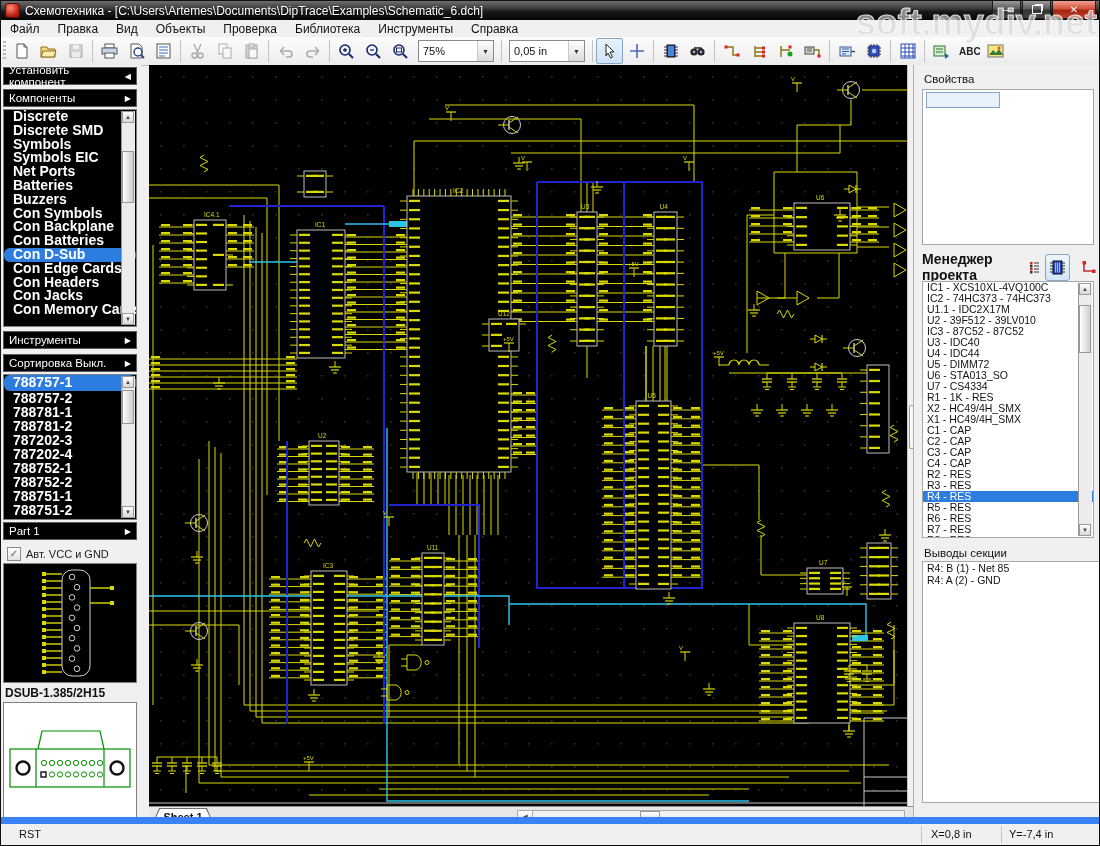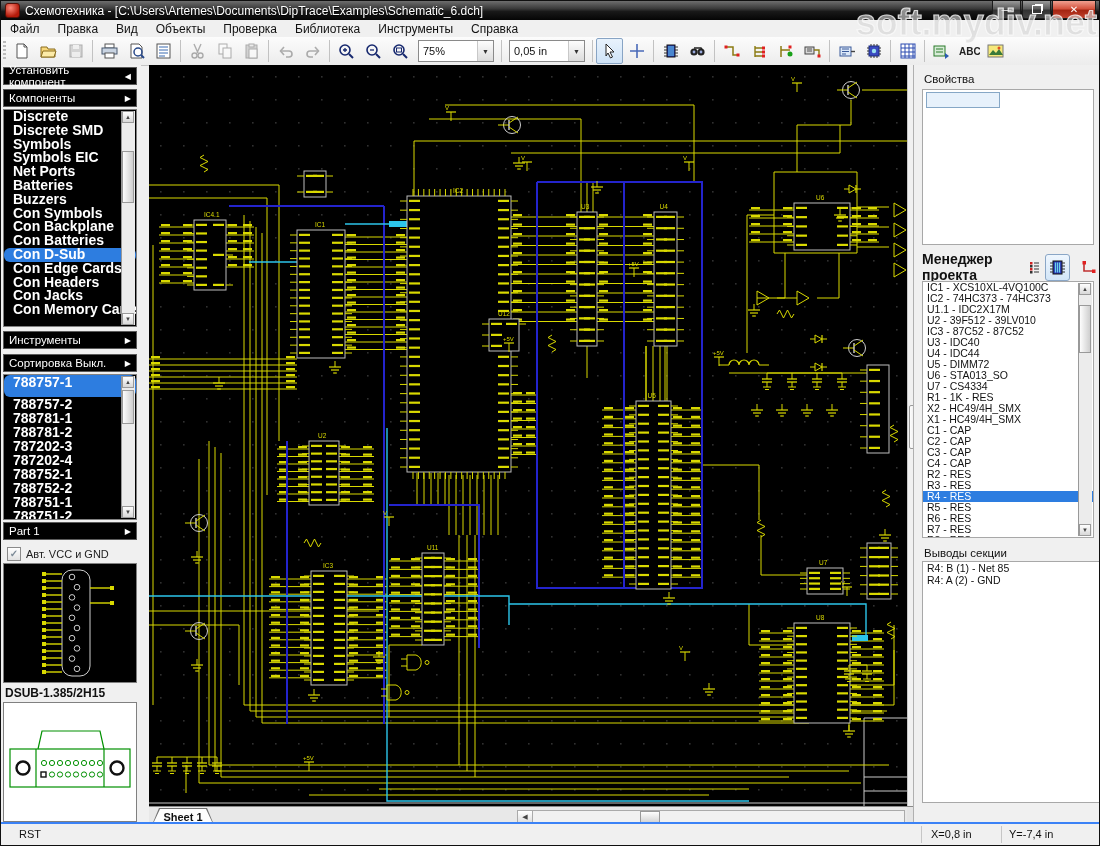--- a/index.html
+++ b/index.html
@@ -94,21 +94,21 @@
   .mgr-row .lbl{font-size:14px;color:#111;font-weight:bold;}
   .mgr-btn{width:28px;height:25px;margin-left:6px;display:flex;align-items:center;justify-content:center;
     border:1px solid transparent;border-radius:3px;}
   .mgr-btn.pressed{border:1px solid #8aa6c6;background:linear-gradient(#eef6fe,#d3e6f8);}
   .white-list{font-size:10.5px;color:#111;overflow:hidden;}
   .white-list .row{height:11px;line-height:11px;padding-left:4px;white-space:nowrap;}
   .white-list .row.sel{background:#2d7de0;color:#fff;}
   .pins-list .row{height:12px;line-height:12px;font-size:10.5px;}
   
   .statusbar{position:absolute;left:0;bottom:0;width:100%;height:21px;background:#f0f0f0;
-    border-top:2px solid #3b82f6;font-size:11px;color:#111;}
+    border-top:7px solid #3b82f6;font-size:11px;color:#111;}
   .statusbar .sep{position:absolute;top:2px;bottom:2px;width:1px;background:#c6c6c6;}
   .status-text{position:absolute;top:4px;}
   svg{display:block;}
 </style>
 </head>
 <body>
 
 <div class="app">
 
   <div class="titlebar">
@@ -381,21 +381,21 @@
     <div class="lp-header" style="top:266px">
       <span>Инструменты</span>
       <span class="arr">▶</span>
       </div>
     <div class="lp-header" style="top:289px">
       <span>Сортировка Выкл.</span>
       <span class="arr">▶</span>
       </div>
 
     <div class="black-list" style="top:309px;height:146px" id="parts-list">
-      <div class="row sel" style="height: 22px; line-height: 14px;">788757-1</div>
+      <div class="row sel" style="height: 16px; line-height: 14px;">788757-1</div>
         <div class="row" style="height: 14px; line-height: 14px;">788757-2</div>
         <div class="row" style="height: 14px; line-height: 14px;">788781-1</div>
         <div class="row" style="height: 14px; line-height: 14px;">788781-2</div>
         <div class="row" style="height: 14px; line-height: 14px;">787202-3</div>
         <div class="row" style="height: 14px; line-height: 14px;">787202-4</div>
         <div class="row" style="height: 14px; line-height: 14px;">788752-1</div>
         <div class="row" style="height: 14px; line-height: 14px;">788752-2</div>
         <div class="row" style="height: 14px; line-height: 14px;">788751-1</div>
         <div class="row" style="height: 14px; line-height: 14px;">788751-2</div>
         <div class="mini-scroll">

